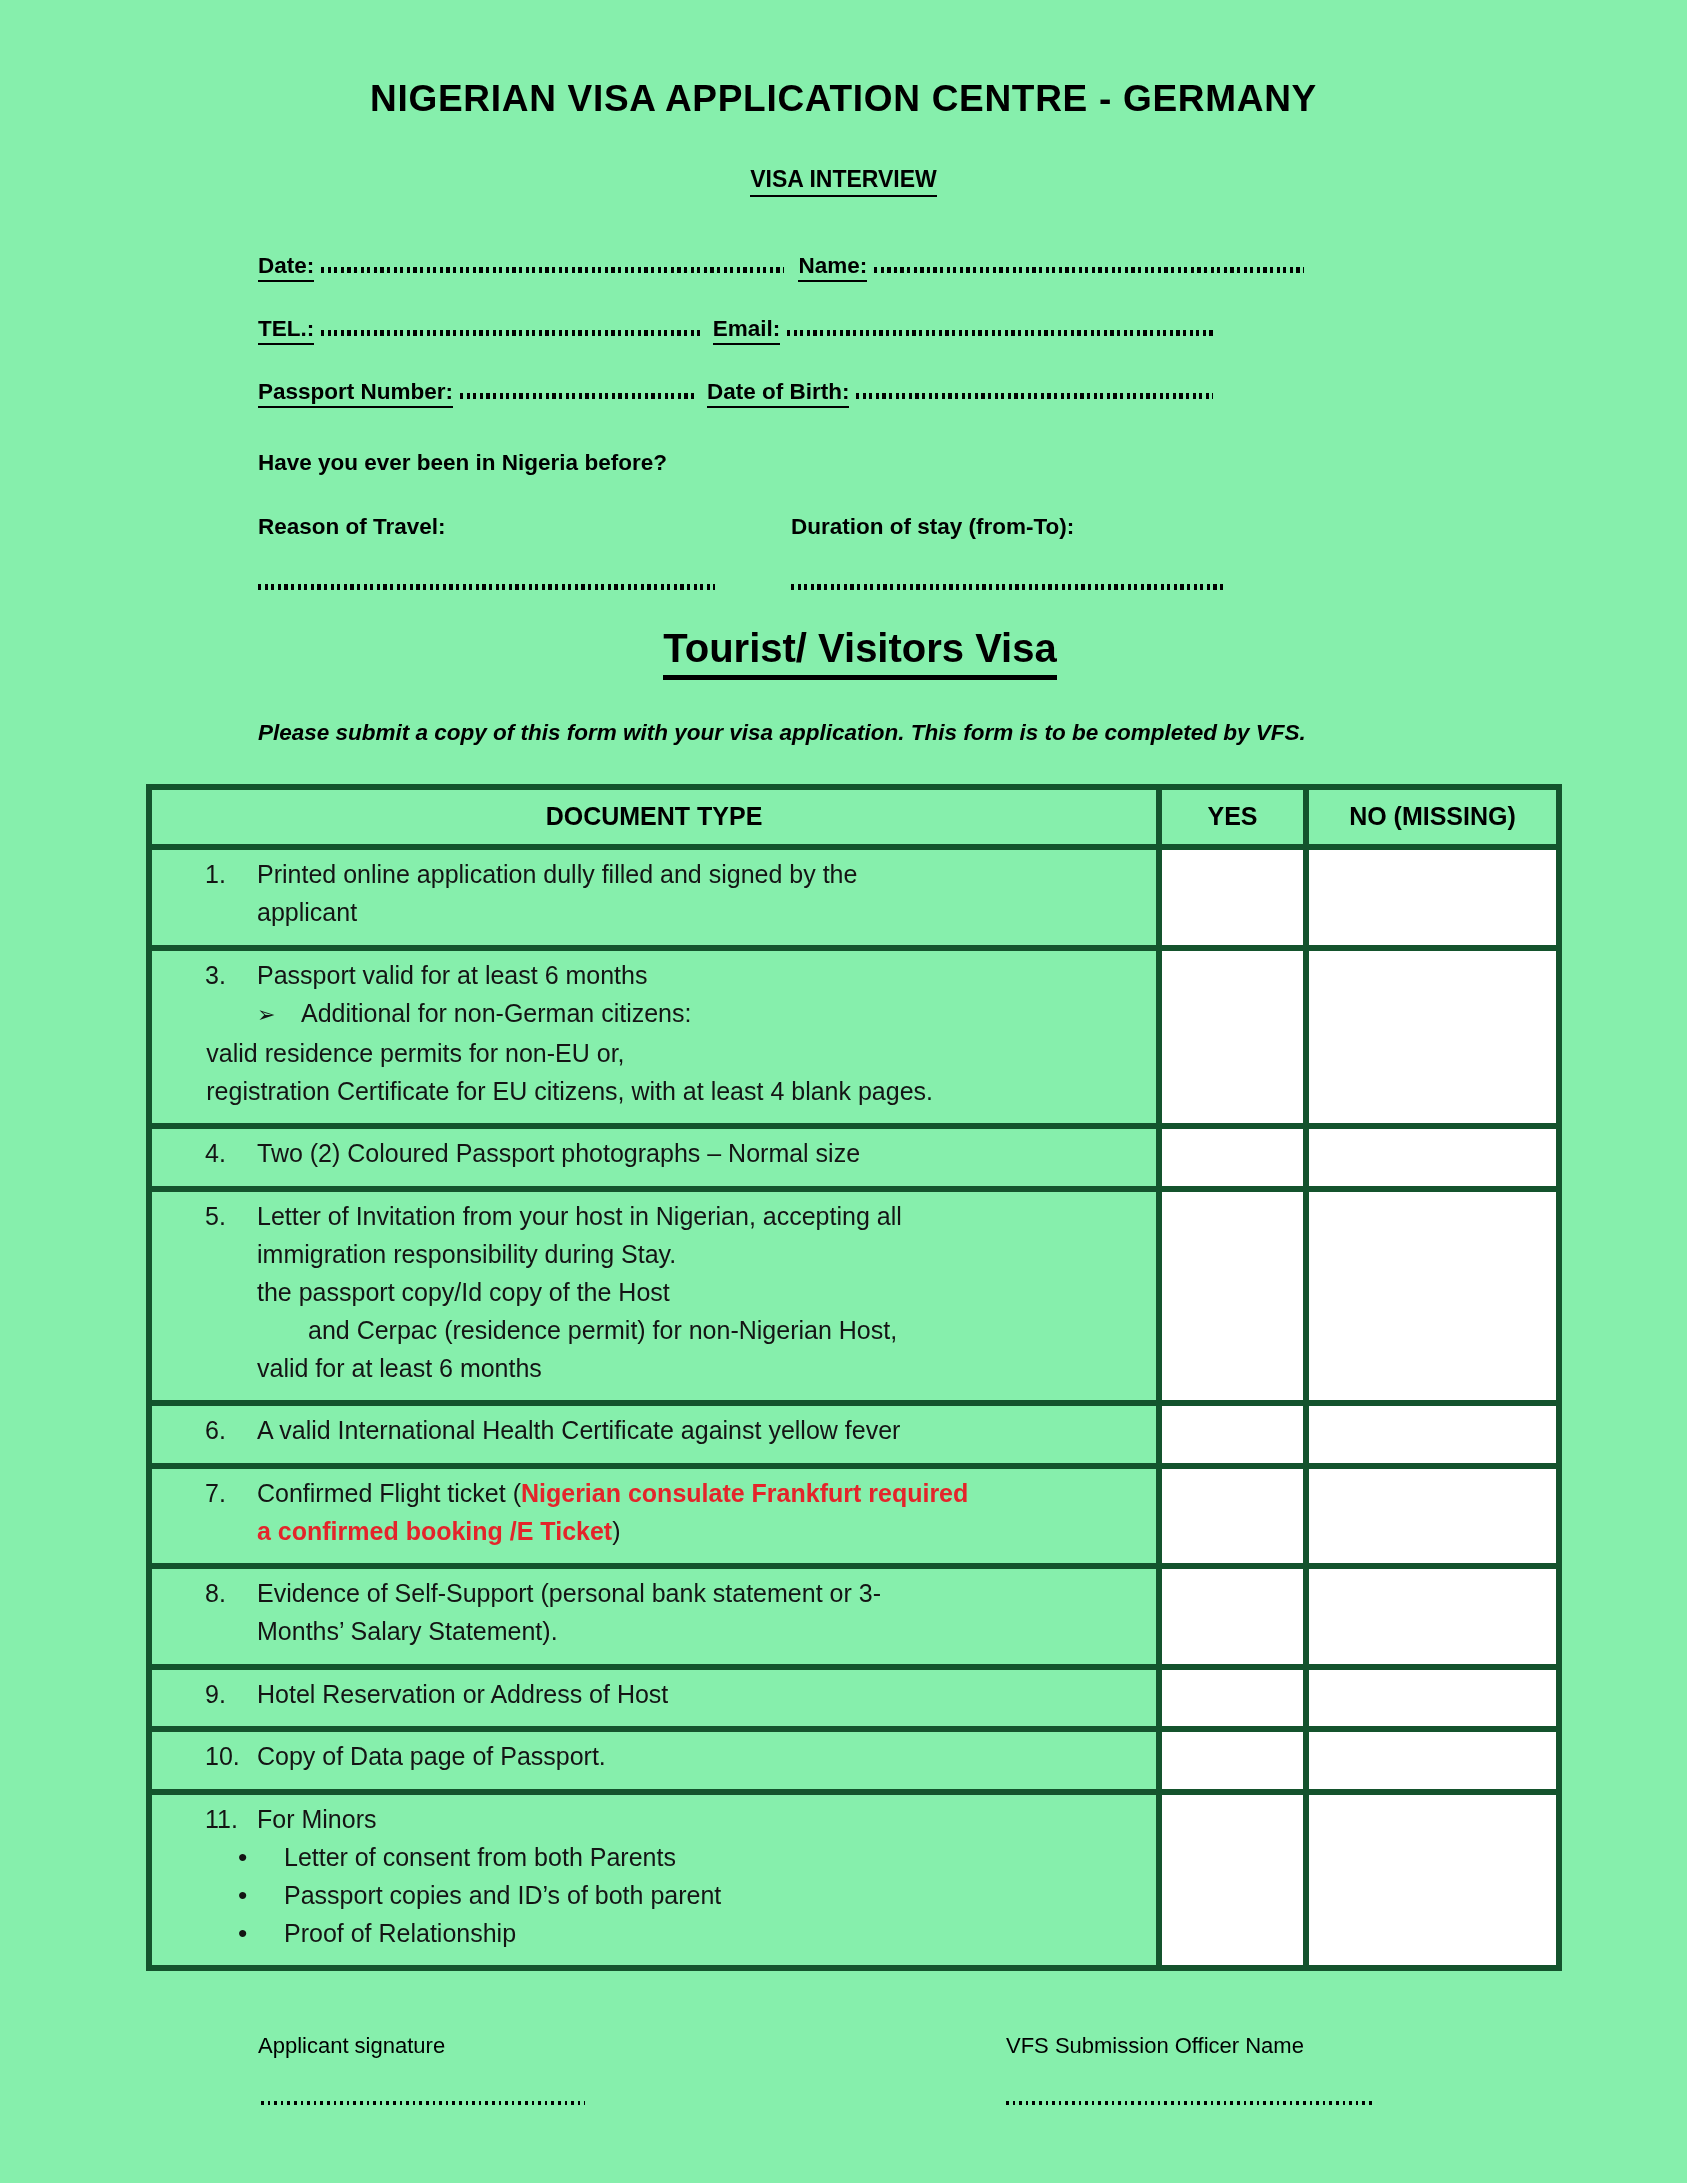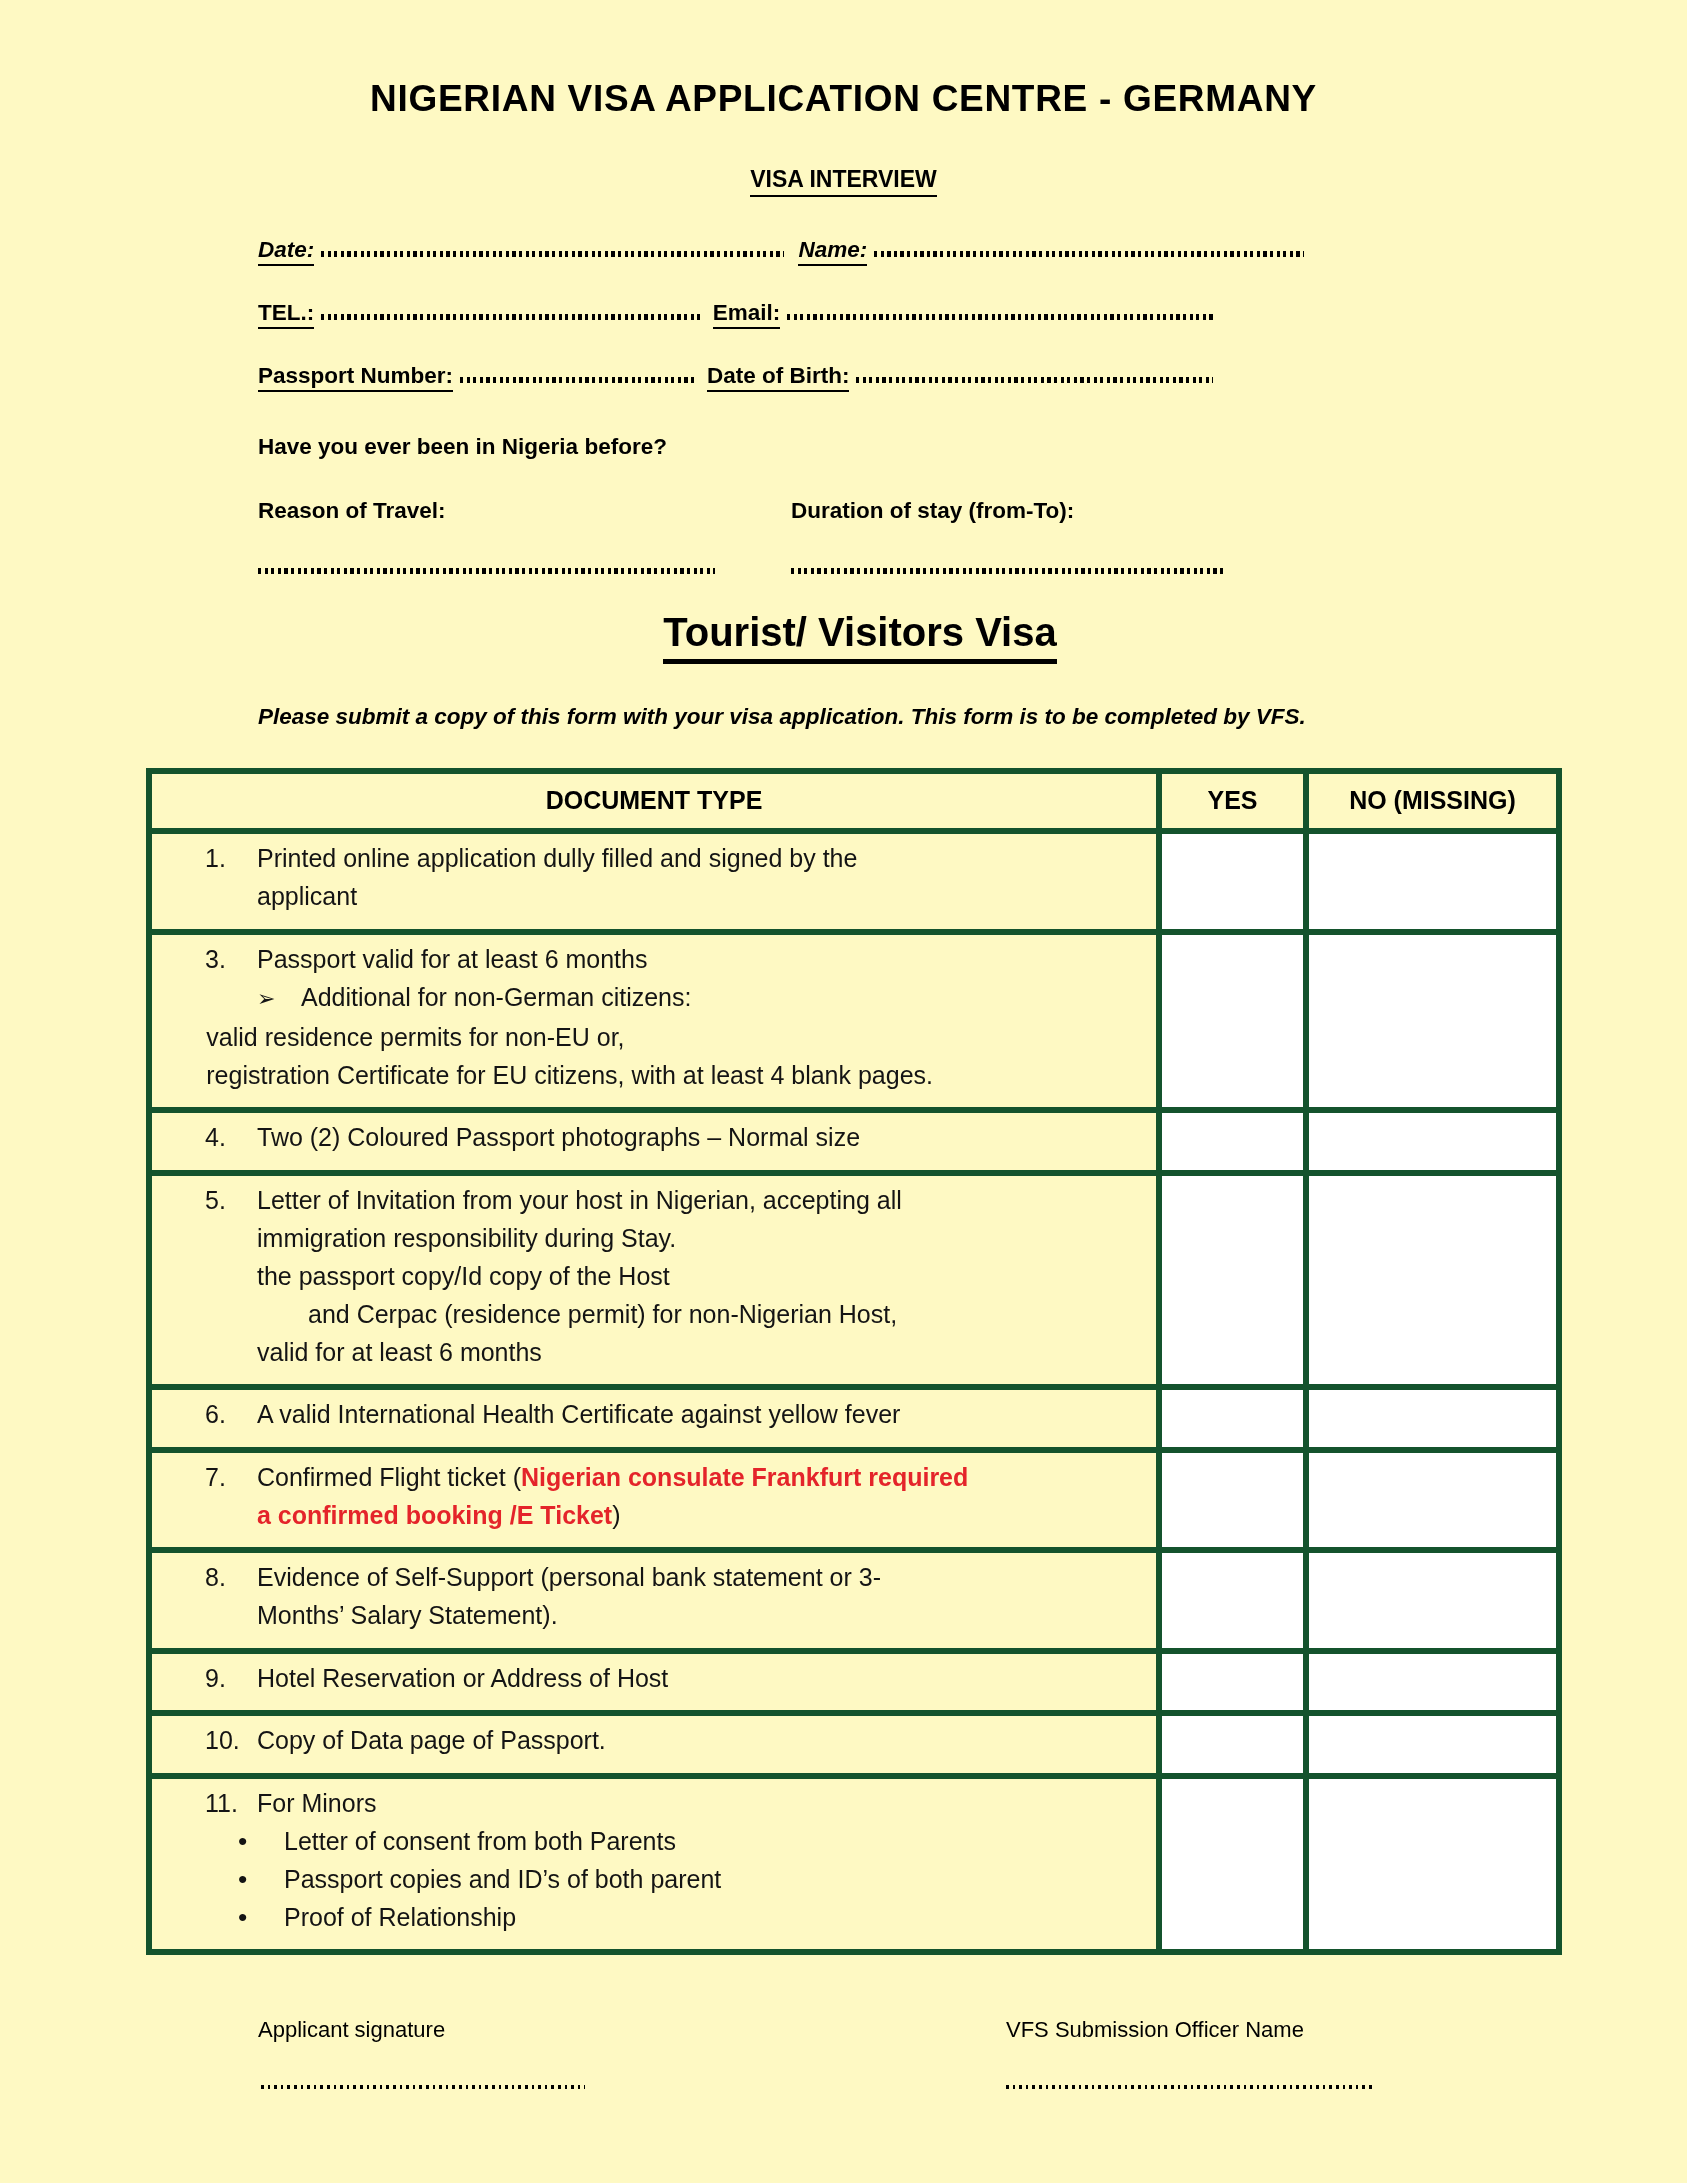--- a/index.html
+++ b/index.html
@@ -1,20 +1,20 @@
 <!DOCTYPE html>
 <html style="font-size:10.6px"><head>
 <meta charset="utf-8">
 <style>
   html,body { margin:0; padding:0; background:#e8e8e8; }
   .page {
     position:relative;
     width:1687px; height:2183px;
     margin:0 auto;
-    background:#fef9c3;
+    background:#86efac;
     font-family:"Liberation Sans", sans-serif;
     color:#000;
     overflow:hidden;
   }
 
   
   .doc-title {
     padding-top:78px;
     text-align:center;
     font-size:37px; font-weight:bold;
@@ -33,21 +33,21 @@
 
   
   .fields { margin-left:258px; margin-right:132px; }
   .frow {
     margin-top:34px;
     display:flex; align-items:baseline;
     white-space:nowrap;
     font-size:22.5px; font-weight:bold;
     height:29px;
   }
-  .frow:first-child { margin-top:40px;font-style:italic; }
+  .frow:first-child { margin-top:56px; }
   .lbl {
     display:inline-block;
     border-bottom:2.6px solid #000;
     padding-bottom:1.3px;
   }
   .dots {
     display:inline-block;
     height:6px;
     background:repeating-linear-gradient(90deg,#000 0 3.3px,transparent 3.3px 6.6px);
     margin-left:6.6px;

